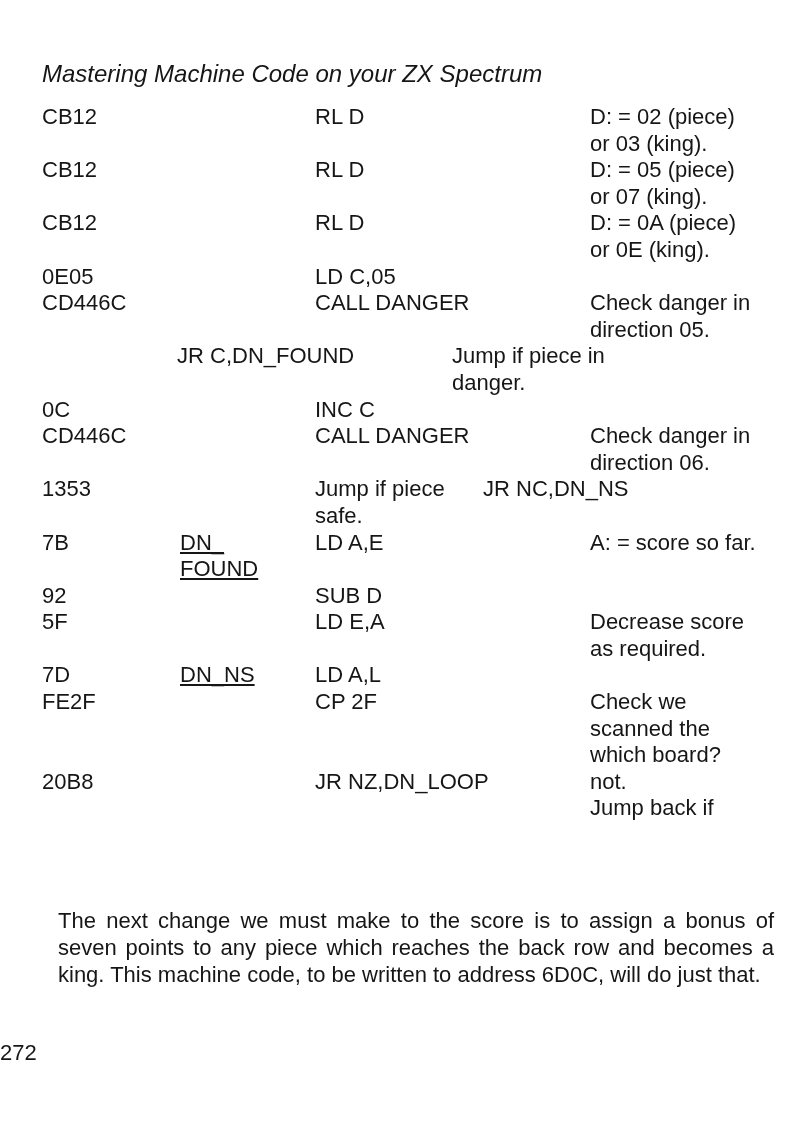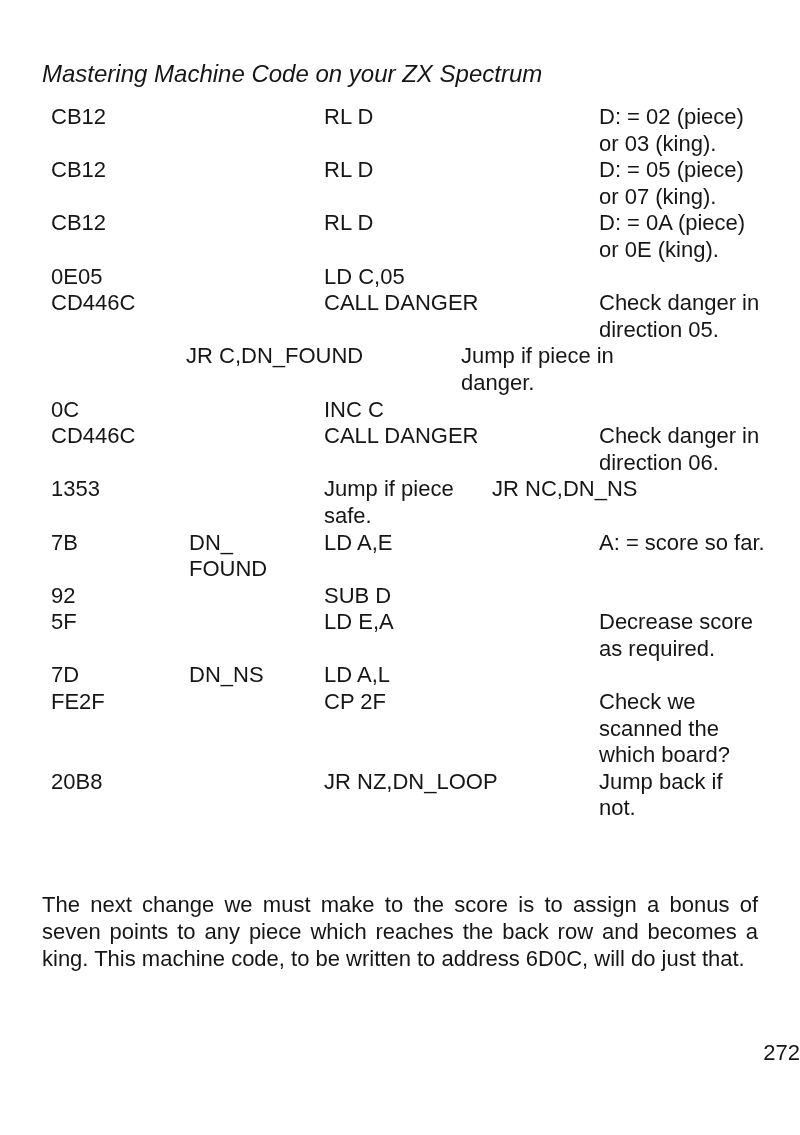--- a/index.html
+++ b/index.html
@@ -16,33 +16,33 @@
     font-style: italic; font-size: 24px; line-height: 24px;
     white-space: nowrap;
   }
   .listing {
     position: absolute; left: 42px; top: 104px; width: 716px;
     font-size: 22px;
   }
   .listing-row { display: flex; align-items: flex-start; }
   .cell { line-height: 26.6px; flex: none; }
   .cell-bytes    { width: 138px; }
-  .cell-label    { width: 135px; }
+  .cell-label    { width: 135px; text-decoration: underline; }
   .cell-mnemonic { width: 275px; }
   .cell-comment  { width: 168px; }
-  .line { white-space: nowrap; margin-left: 9px; }
+  .line { white-space: nowrap; }
   .paragraph {
     position: absolute; left: 42px; top: 891px; width: 716px;
     font-size: 22px; line-height: 27px;
     text-align: justify; text-justify: inter-word;
-    margin: 0;
+    margin: 16px;
   }
   .page-number {
     position: absolute; left: 0; top: 1039px; width: 800px;
-    text-align: right; font-size: 22px; line-height: 27px;
+    text-align: left; font-size: 22px; line-height: 27px;
   }
 </style>
 </head>
 <body>
 
 <div class="running-header">Mastering Machine Code on your ZX Spectrum</div>
 
 <div class="listing" id="code-listing">
     <div class="listing-row">
       <div class="cell cell-bytes">
@@ -218,21 +218,21 @@
     </div>
     <div class="listing-row">
       <div class="cell cell-bytes">
         <div class="line">20B8</div>
       </div>
       <div class="cell cell-label"></div>
       <div class="cell cell-mnemonic">
         <div class="line">JR NZ,DN_LOOP</div>
       </div>
       <div class="cell cell-comment">
+        <div class="line">not.</div>
         <div class="line">Jump back if</div>
-        <div class="line">not.</div>
       </div>
     </div>
   </div>
 
 <p class="paragraph">The next change we must make to the score is to assign a bonus of seven points to any piece which reaches the back row and becomes a king. This machine code, to be written to address 6D0C, will do just that.</p>
 
 <div class="page-number">272</div>
 
 </body></html>

